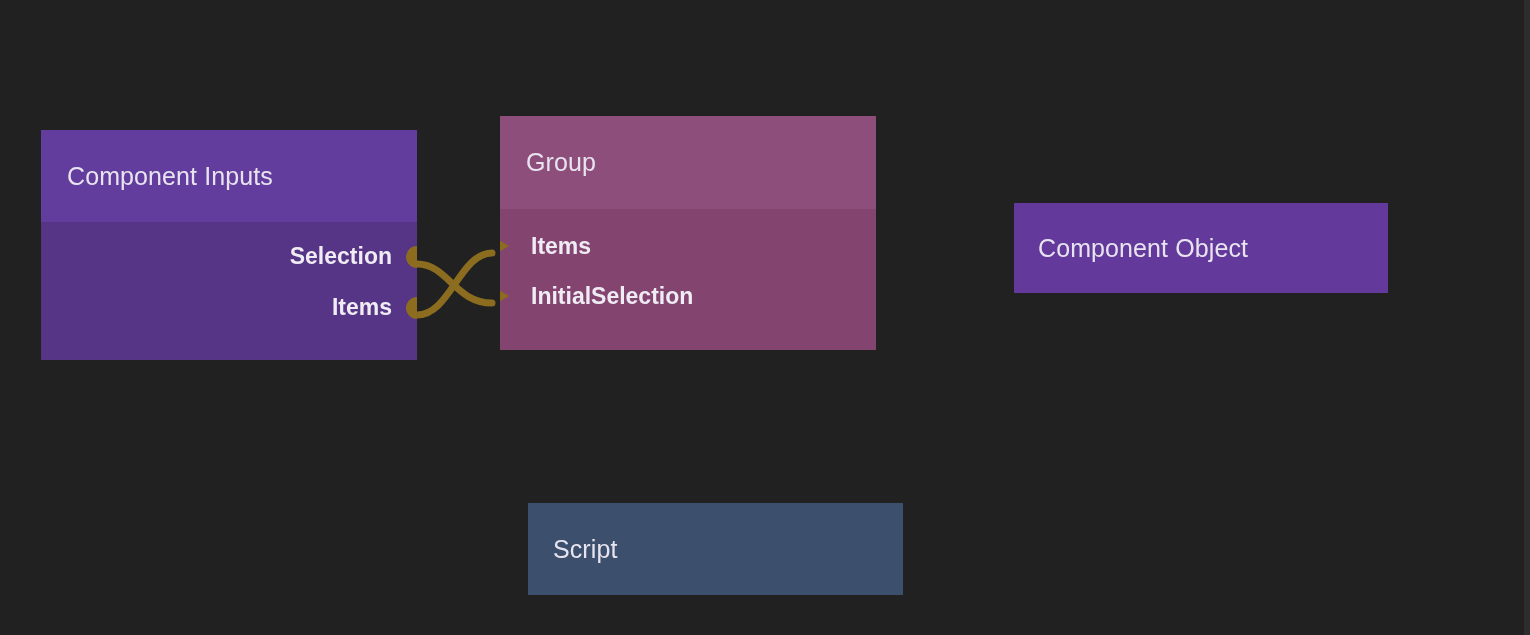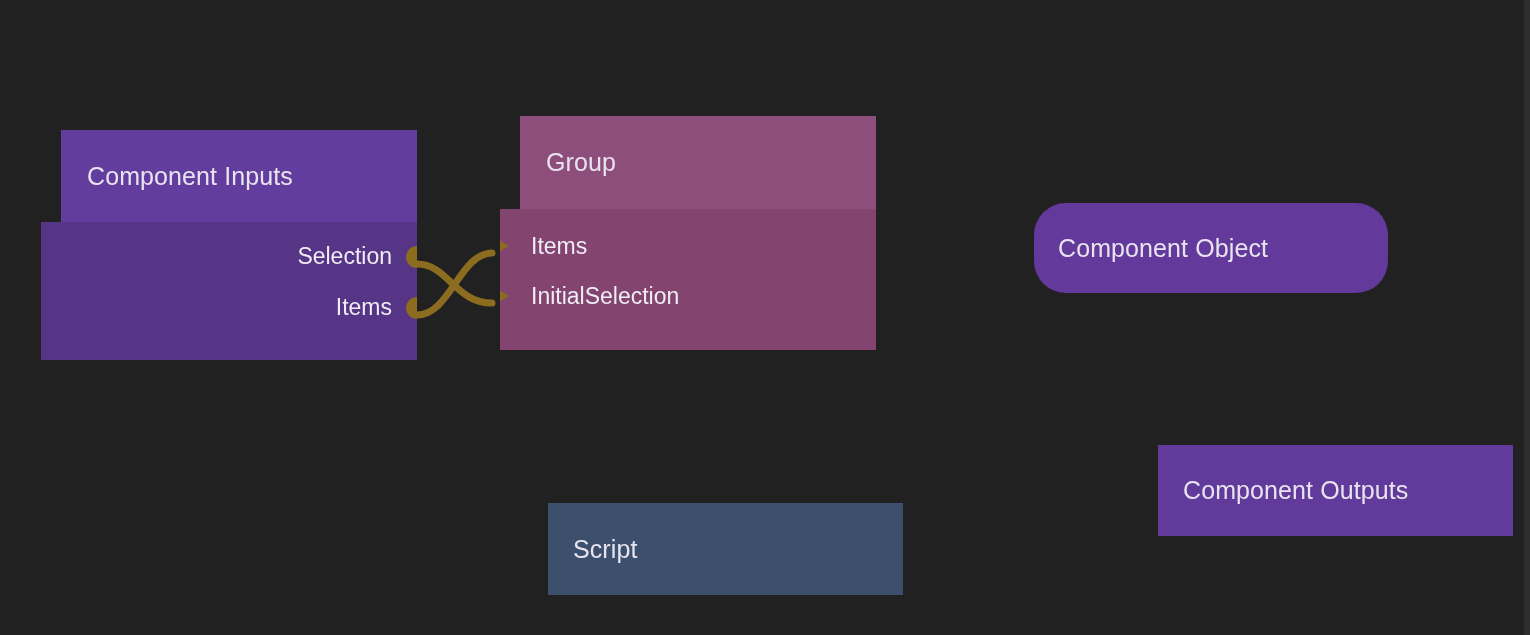--- a/index.html
+++ b/index.html
@@ -26,21 +26,20 @@
 
   
   .node {
     position:absolute;
     z-index:2;
     overflow:hidden;
   }
   .node-header {
     display:flex;
     align-items:center;
-    margin-left:20px;
   }
   .node-title {
     color:#e8e4ef;
     font-size:25px;
     font-weight:400;
     letter-spacing:0.1px;
     white-space:nowrap;
   }
   .node-body {
     position:relative;
@@ -49,21 +48,21 @@
   
   .port-row {
     position:absolute;
     display:flex;
     align-items:center;
     white-space:nowrap;
   }
   .port-label {
     color:#efecf4;
     font-size:23px;
-    font-weight:400;
+    font-weight:700;
     line-height:1;
   }
   .port-row.out {
     right:0;
     flex-direction:row;
   }
   .port-row.in {
     left:0;
     flex-direction:row;
   }
@@ -93,21 +92,21 @@
   #node-component-inputs .node-header { height:92px; background:#633d9e; padding-left:26px; }
   #node-component-inputs .node-body   { height:138px; background:#563486; }
 
   
   #node-script { left:500px; top:116px; width:376px; height:234px; }
   #node-script .node-header { height:93px; background:#8e4e7c; padding-left:26px; }
   #node-script .node-body   { height:141px; background:#83446f; }
 
   
   #node-component-object { left:1014px; top:203px; width:374px; height:90px; }
-  #node-component-object .node-header { height:90px; background:#63399c; padding-left:24px;border-radius:32px; }
+  #node-component-object .node-header { height:90px; background:#63399c; padding-left:24px; }
 
   
   #node-component-outputs { left:1138px; top:445px; width:375px; height:91px; }
   #node-component-outputs .node-header { height:91px; background:#623a9b; padding-left:25px; }
 
   
   #node-group { left:528px; top:503px; width:375px; height:92px; }
   #node-group .node-header { height:92px; background:#3c506d; padding-left:25px; }
 
   
@@ -161,25 +160,20 @@
       </div>
     </div>
   </div>
 
   <div class="node" id="node-component-object">
     <div class="node-header">
       <span class="node-title">Component Object</span>
     </div>
   </div>
 
-  <div class="node" id="node-component-outputs">
-    <div class="node-header">
-      <span class="node-title">Component Outputs</span>
-    </div>
-  </div>
 
   <div class="node" id="node-group">
     <div class="node-header">
       <span class="node-title">Script</span>
     </div>
   </div>
 
   <div id="right-edge"></div>
 </div>
 

